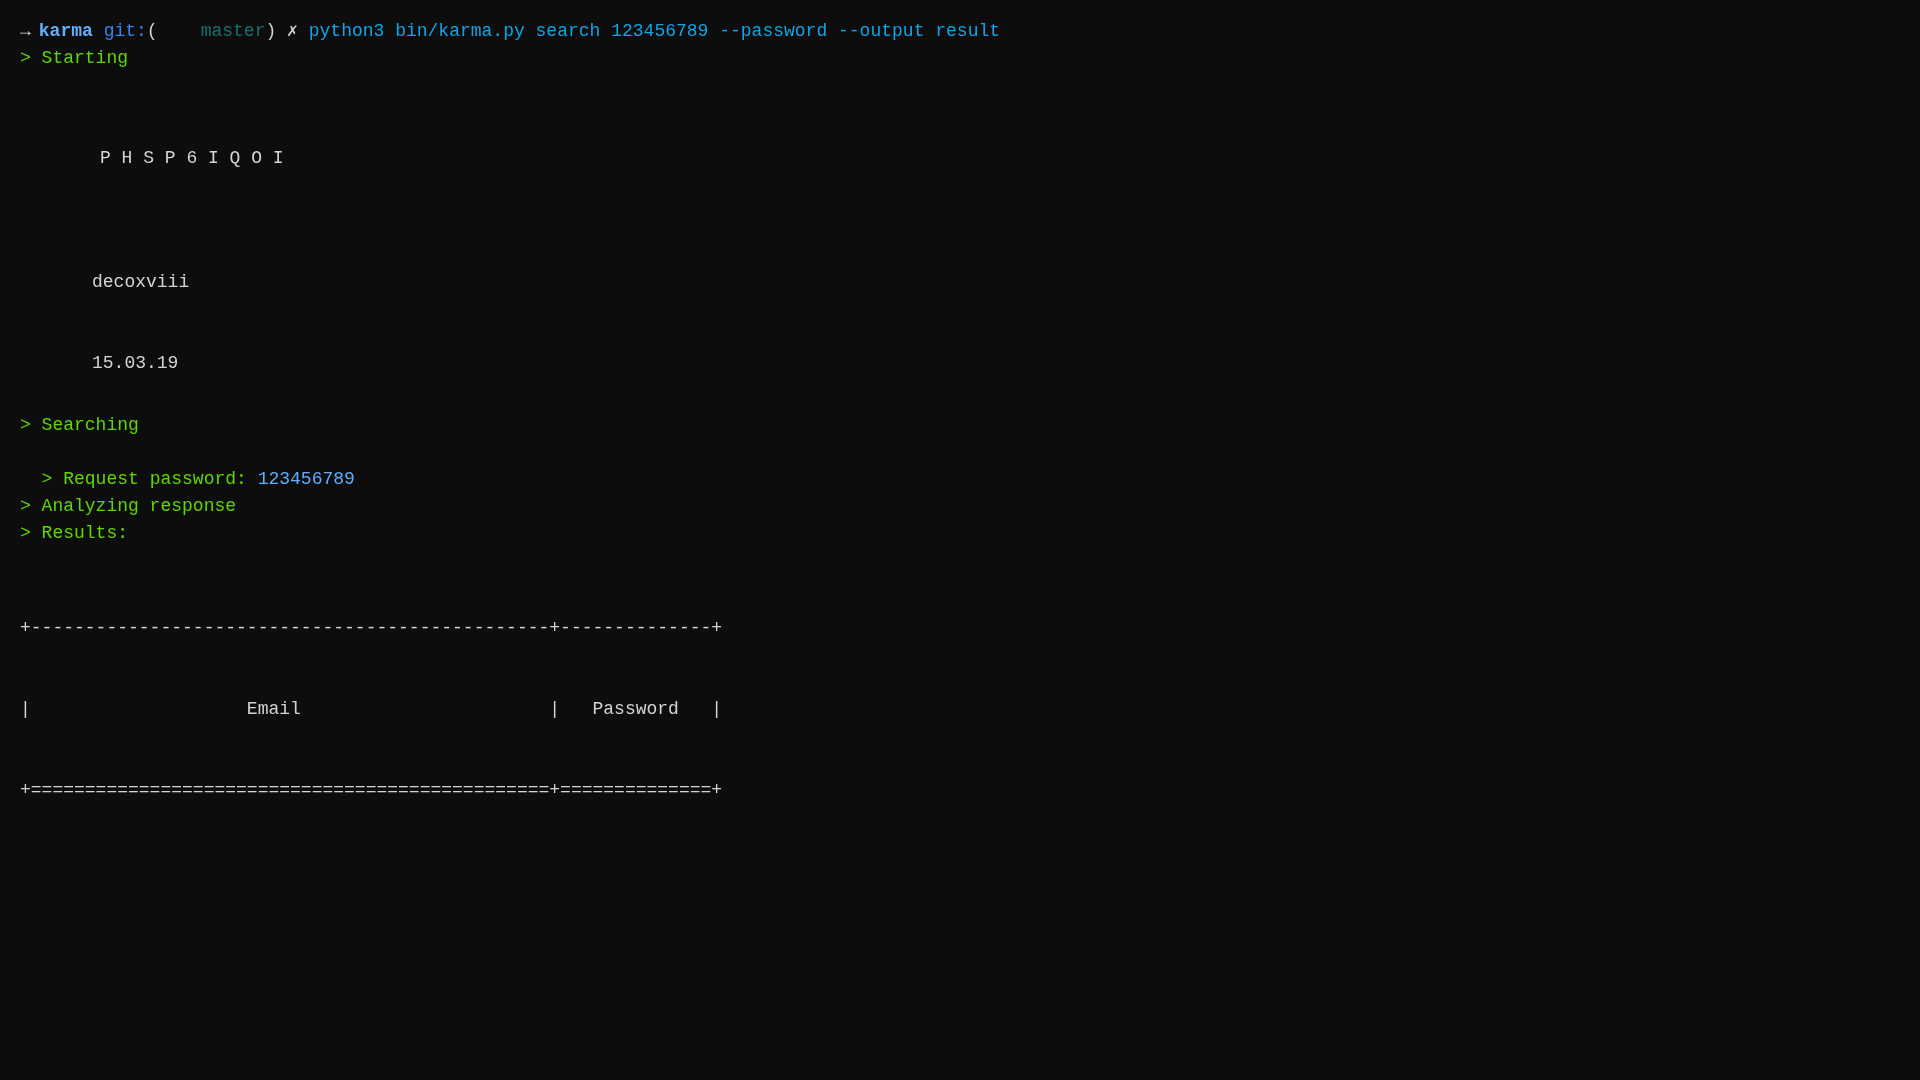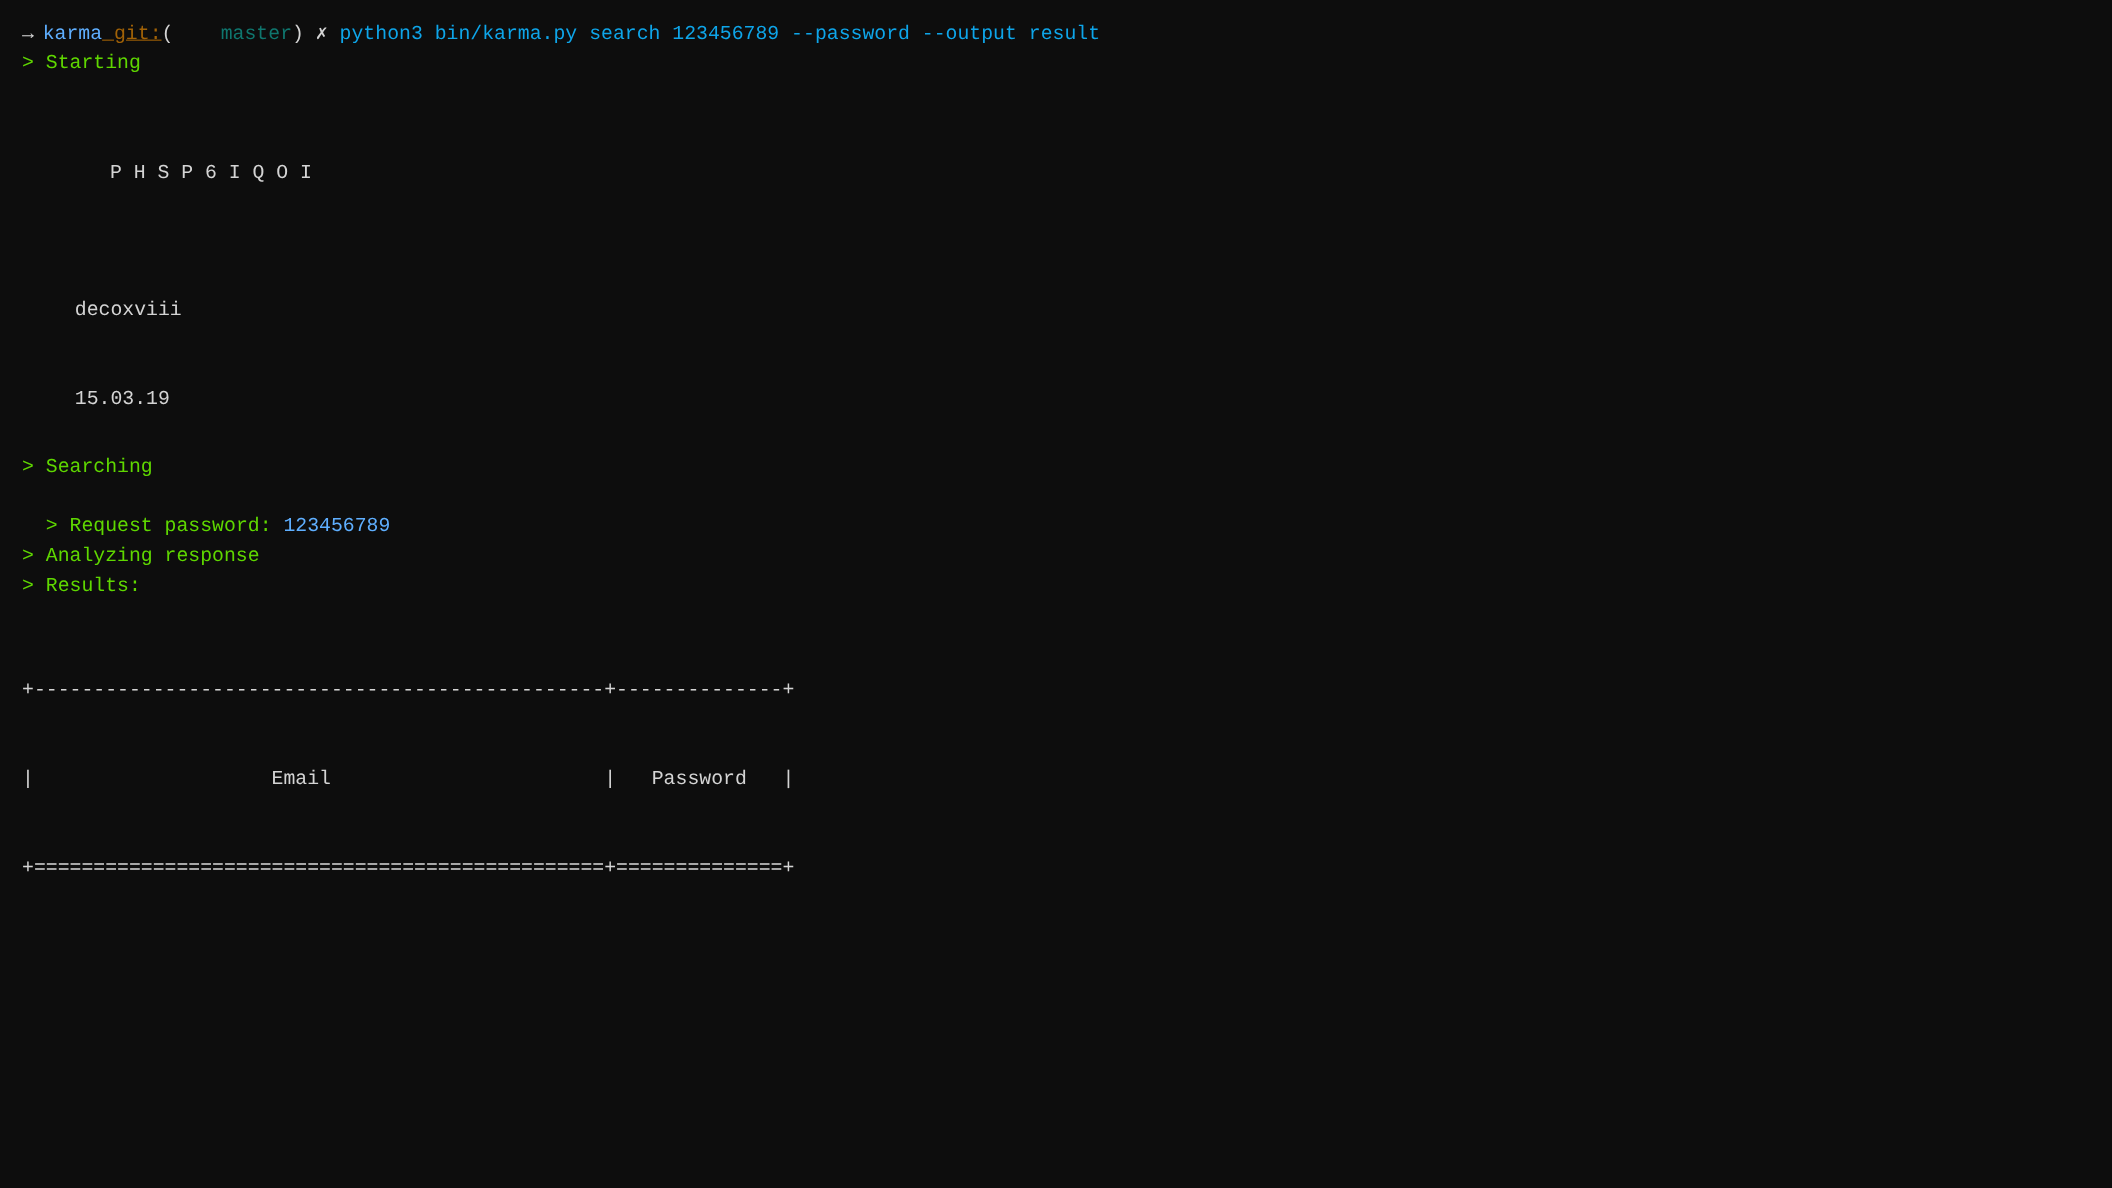--- a/index.html
+++ b/index.html
@@ -29,38 +29,38 @@
       white-space: pre;
     }
     .logo-block {
       margin: 14px 0 14px 80px;
       white-space: pre;
       color: #d4d4d4;
       font-size: 18px;
       line-height: 1.6;
     }
     .info-block {
-      margin: 8px 0 8px 48px;
+      margin: 8px 0 8px 72px;
       white-space: pre;
       color: #d4d4d4;
     }
     .table-section {
       margin-top: 14px;
       white-space: pre;
       color: #d4d4d4;
       font-size: 18px;
     }
   </style>
 </head>
 <body>
 
 <div class="prompt-line">
   <span class="arrow">→</span>
-  <span style="color:#5fafff; font-weight:normal;">karma</span>
-  <span style="color:#a16207;text-decoration:underline;"> git:</span>
+  <span style="color:#5fafff; font-weight:bold;">karma</span>
+  <span style="color:#3b82f6;"> git:</span>
   <span style="color:#d4d4d4;">(</span>
   <span style="color:#0f766e;margin-left:43px;">master</span>
   <span style="color:#d4d4d4;">)</span>
   <span style="color:#d4d4d4;"> ✗ </span>
   <span style="color:#0ea5e9;">python3 bin/karma.py search 123456789 --password --output result</span>
 </div>
 
 <div class="status-line">&gt; Starting</div>
 
 <div class="logo-block">

